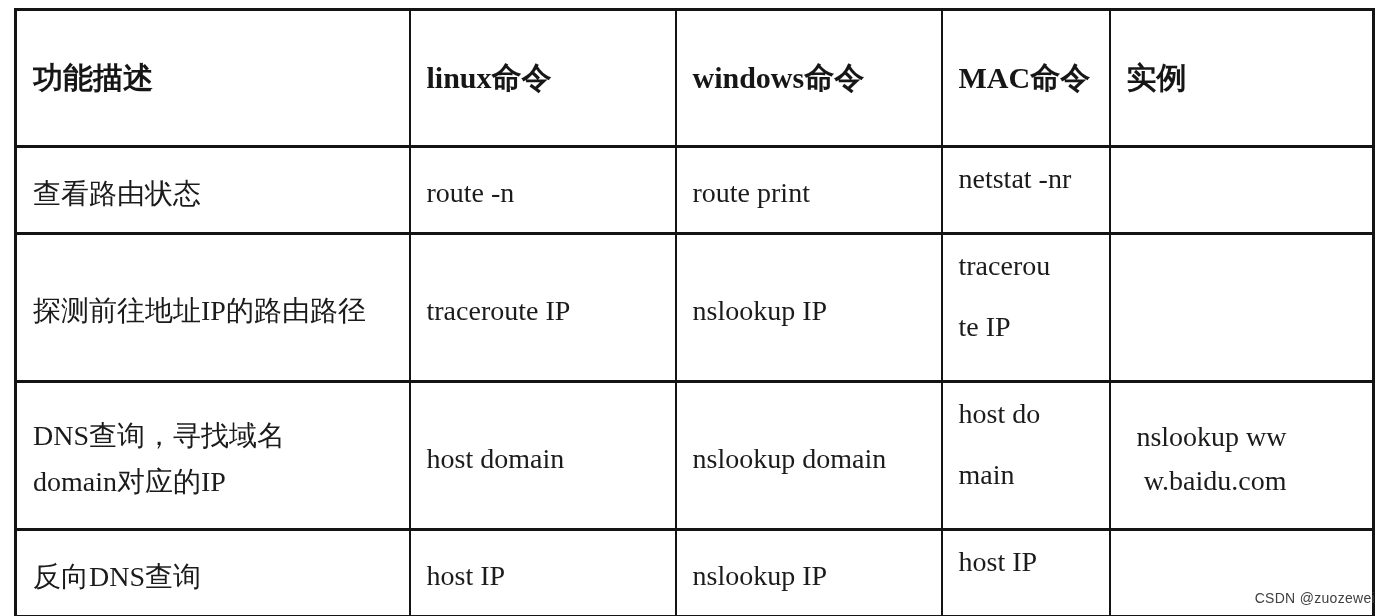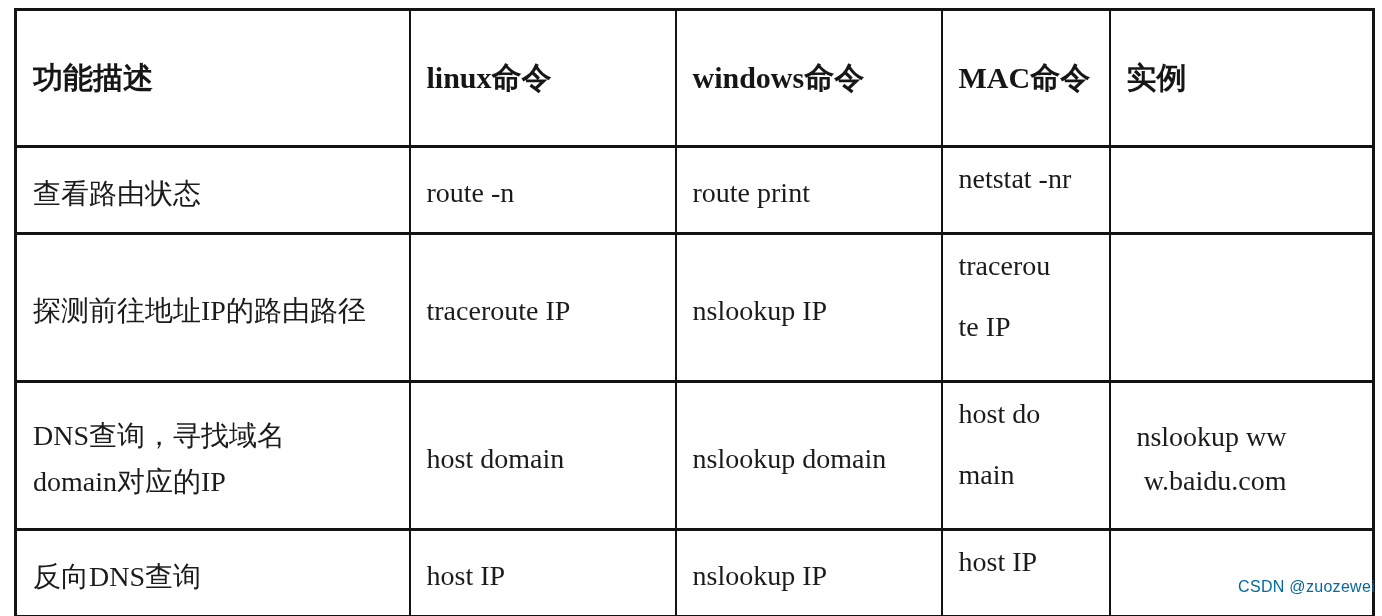--- a/index.html
+++ b/index.html
@@ -76,24 +76,24 @@
     word-break: break-all;
     text-align: right;
   }
   .wrap-feature-cell {
     display: inline-block;
     max-width: 310px;
   }
   .watermark {
     position: absolute;
     right: 7px;
-    bottom: 20px;
+    bottom: 10px;
     font-family: "Liberation Sans", "DejaVu Sans", sans-serif;
-    font-size: 16px;
-    color: #0369a1;
+    font-size: 14px;
+    color: #404040;
     letter-spacing: 0.3px;
   }
 </style>
 </head>
 <body>
 
 <div class="page">
   <table class="cmd-table">
     <colgroup>
       <col style="width:394px">

